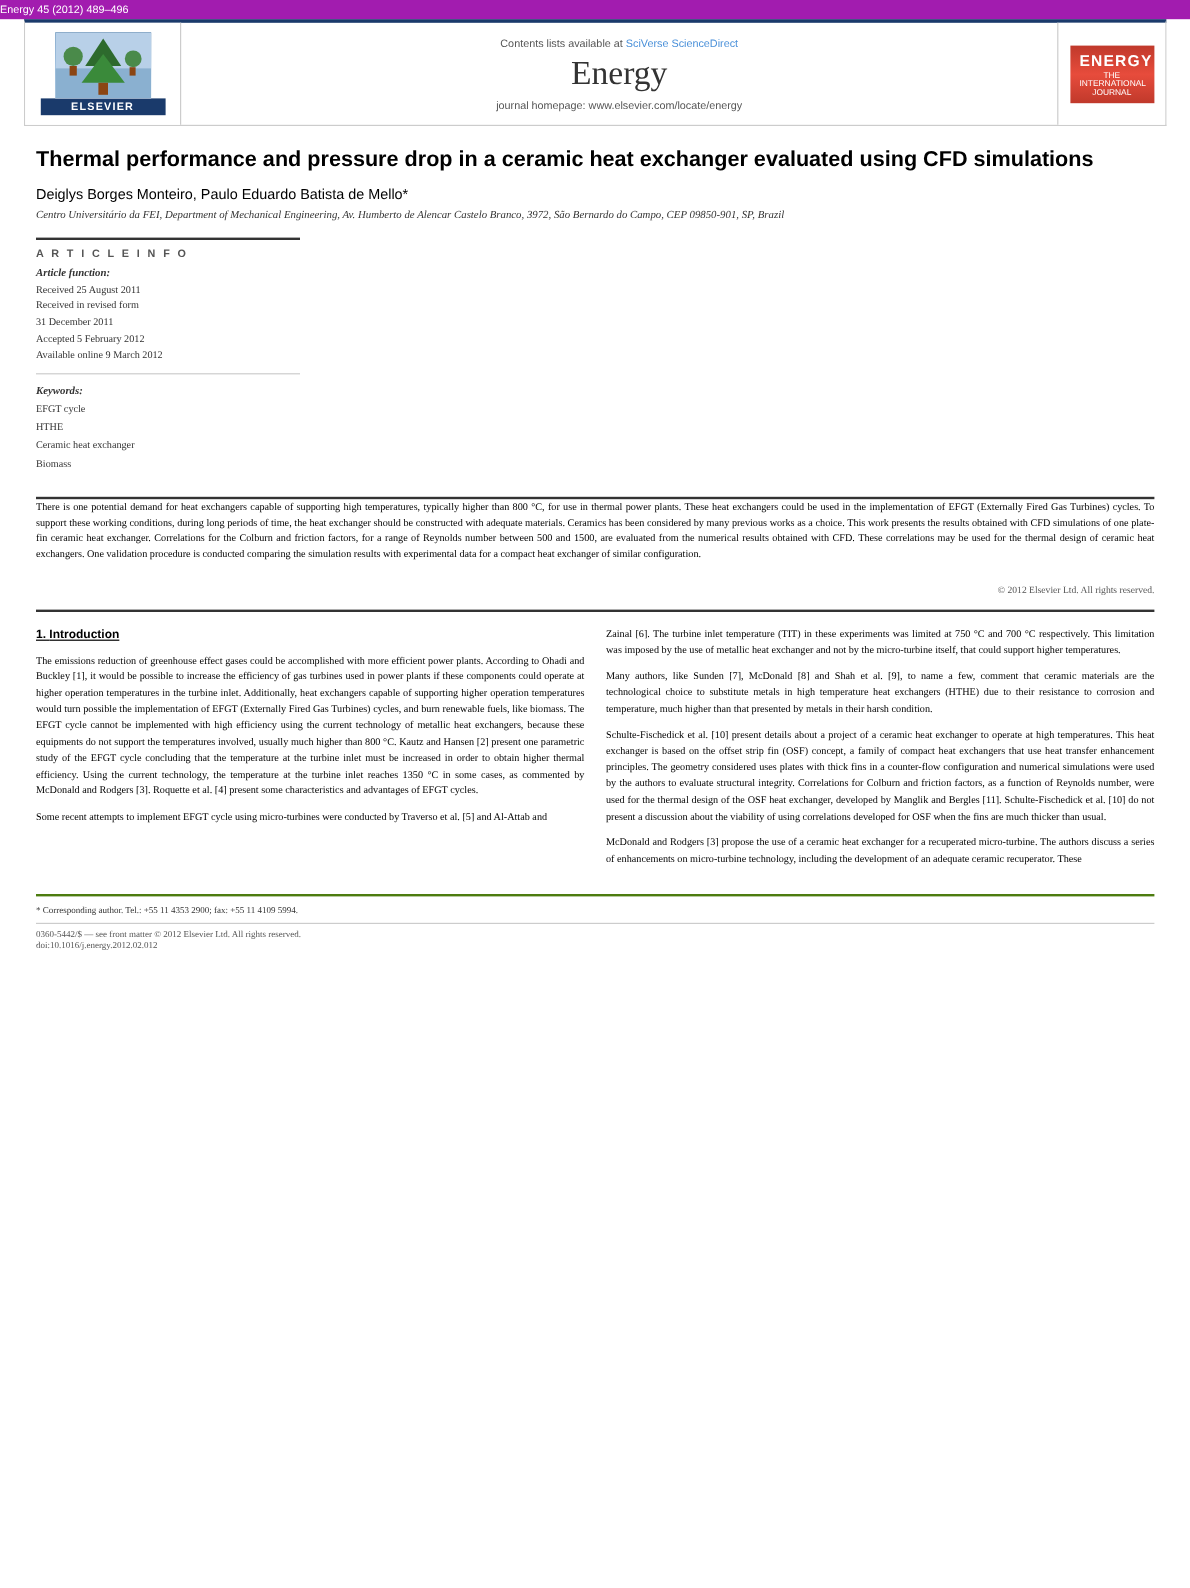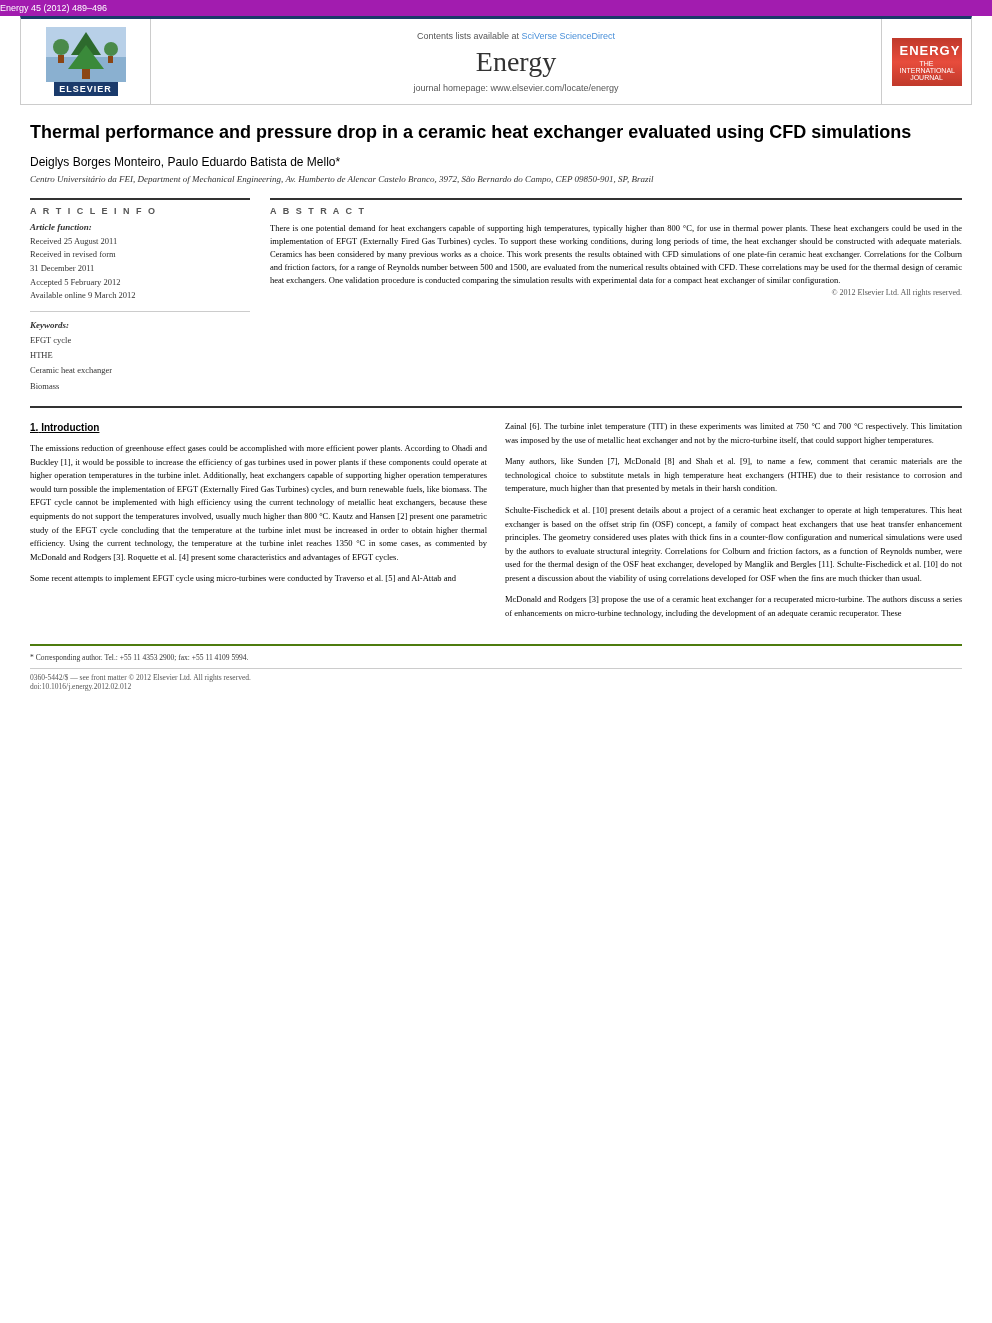--- a/index.html
+++ b/index.html
@@ -51,21 +51,21 @@
       overflow: hidden;
     }
     .elsevier-logo-bottom {
       background: #1a3a6b;
       color: #fff;
       font-size: 9px;
       font-family: Arial, sans-serif;
       font-weight: bold;
       padding: 2px 0;
       letter-spacing: 1px;
-      width: 64px;
+      width: 104px;
       text-align: center;
     }
     .journal-header-center {
       flex: 1;
       display: flex;
       flex-direction: column;
       align-items: center;
       justify-content: center;
       padding: 10px;
     }
@@ -142,20 +142,21 @@
       color: #333;
       margin-bottom: 12px;
       line-height: 1.4;
     }
 
     
     .two-col {
       display: flex;
       gap: 20px;
       margin-top: 8px;
+      flex-direction: column;
     }
 
     
     .article-info-box {
       width: 220px;
       flex-shrink: 0;
       border-top: 2px solid #333;
     }
     .article-info-header {
       font-size: 9px;
@@ -204,21 +205,21 @@
     .abstract-text {
       font-size: 8.5px;
       line-height: 1.55;
       color: #000;
       text-align: justify;
     }
     .copyright-line {
       font-size: 8px;
       color: #555;
       text-align: right;
-      margin-top: 0;
+      margin-top: 18px;
     }
 
     
     .bottom-divider {
       border: none;
       border-top: 2px solid #333;
       margin: 12px 0;
     }
 
     
@@ -343,21 +344,20 @@
       <div class="article-info-section-title">Keywords:</div>
       <div class="keywords-list">
         <div>EFGT cycle</div>
         <div>HTHE</div>
         <div>Ceramic heat exchanger</div>
         <div>Biomass</div>
       </div>
     </div>
 
     <div class="abstract-box">
-      <div class="abstract-header">A B S T R A C T</div>
       <div class="abstract-text">There is one potential demand for heat exchangers capable of supporting high temperatures, typically higher than 800 °C, for use in thermal power plants. These heat exchangers could be used in the implementation of EFGT (Externally Fired Gas Turbines) cycles. To support these working conditions, during long periods of time, the heat exchanger should be constructed with adequate materials. Ceramics has been considered by many previous works as a choice. This work presents the results obtained with CFD simulations of one plate-fin ceramic heat exchanger. Correlations for the Colburn and friction factors, for a range of Reynolds number between 500 and 1500, are evaluated from the numerical results obtained with CFD. These correlations may be used for the thermal design of ceramic heat exchangers. One validation procedure is conducted comparing the simulation results with experimental data for a compact heat exchanger of similar configuration.</div>
       <div class="copyright-line">© 2012 Elsevier Ltd. All rights reserved.</div>
     </div>
 
   </div>
 
   <hr class="bottom-divider">
 
   <div class="body-two-col">
 

